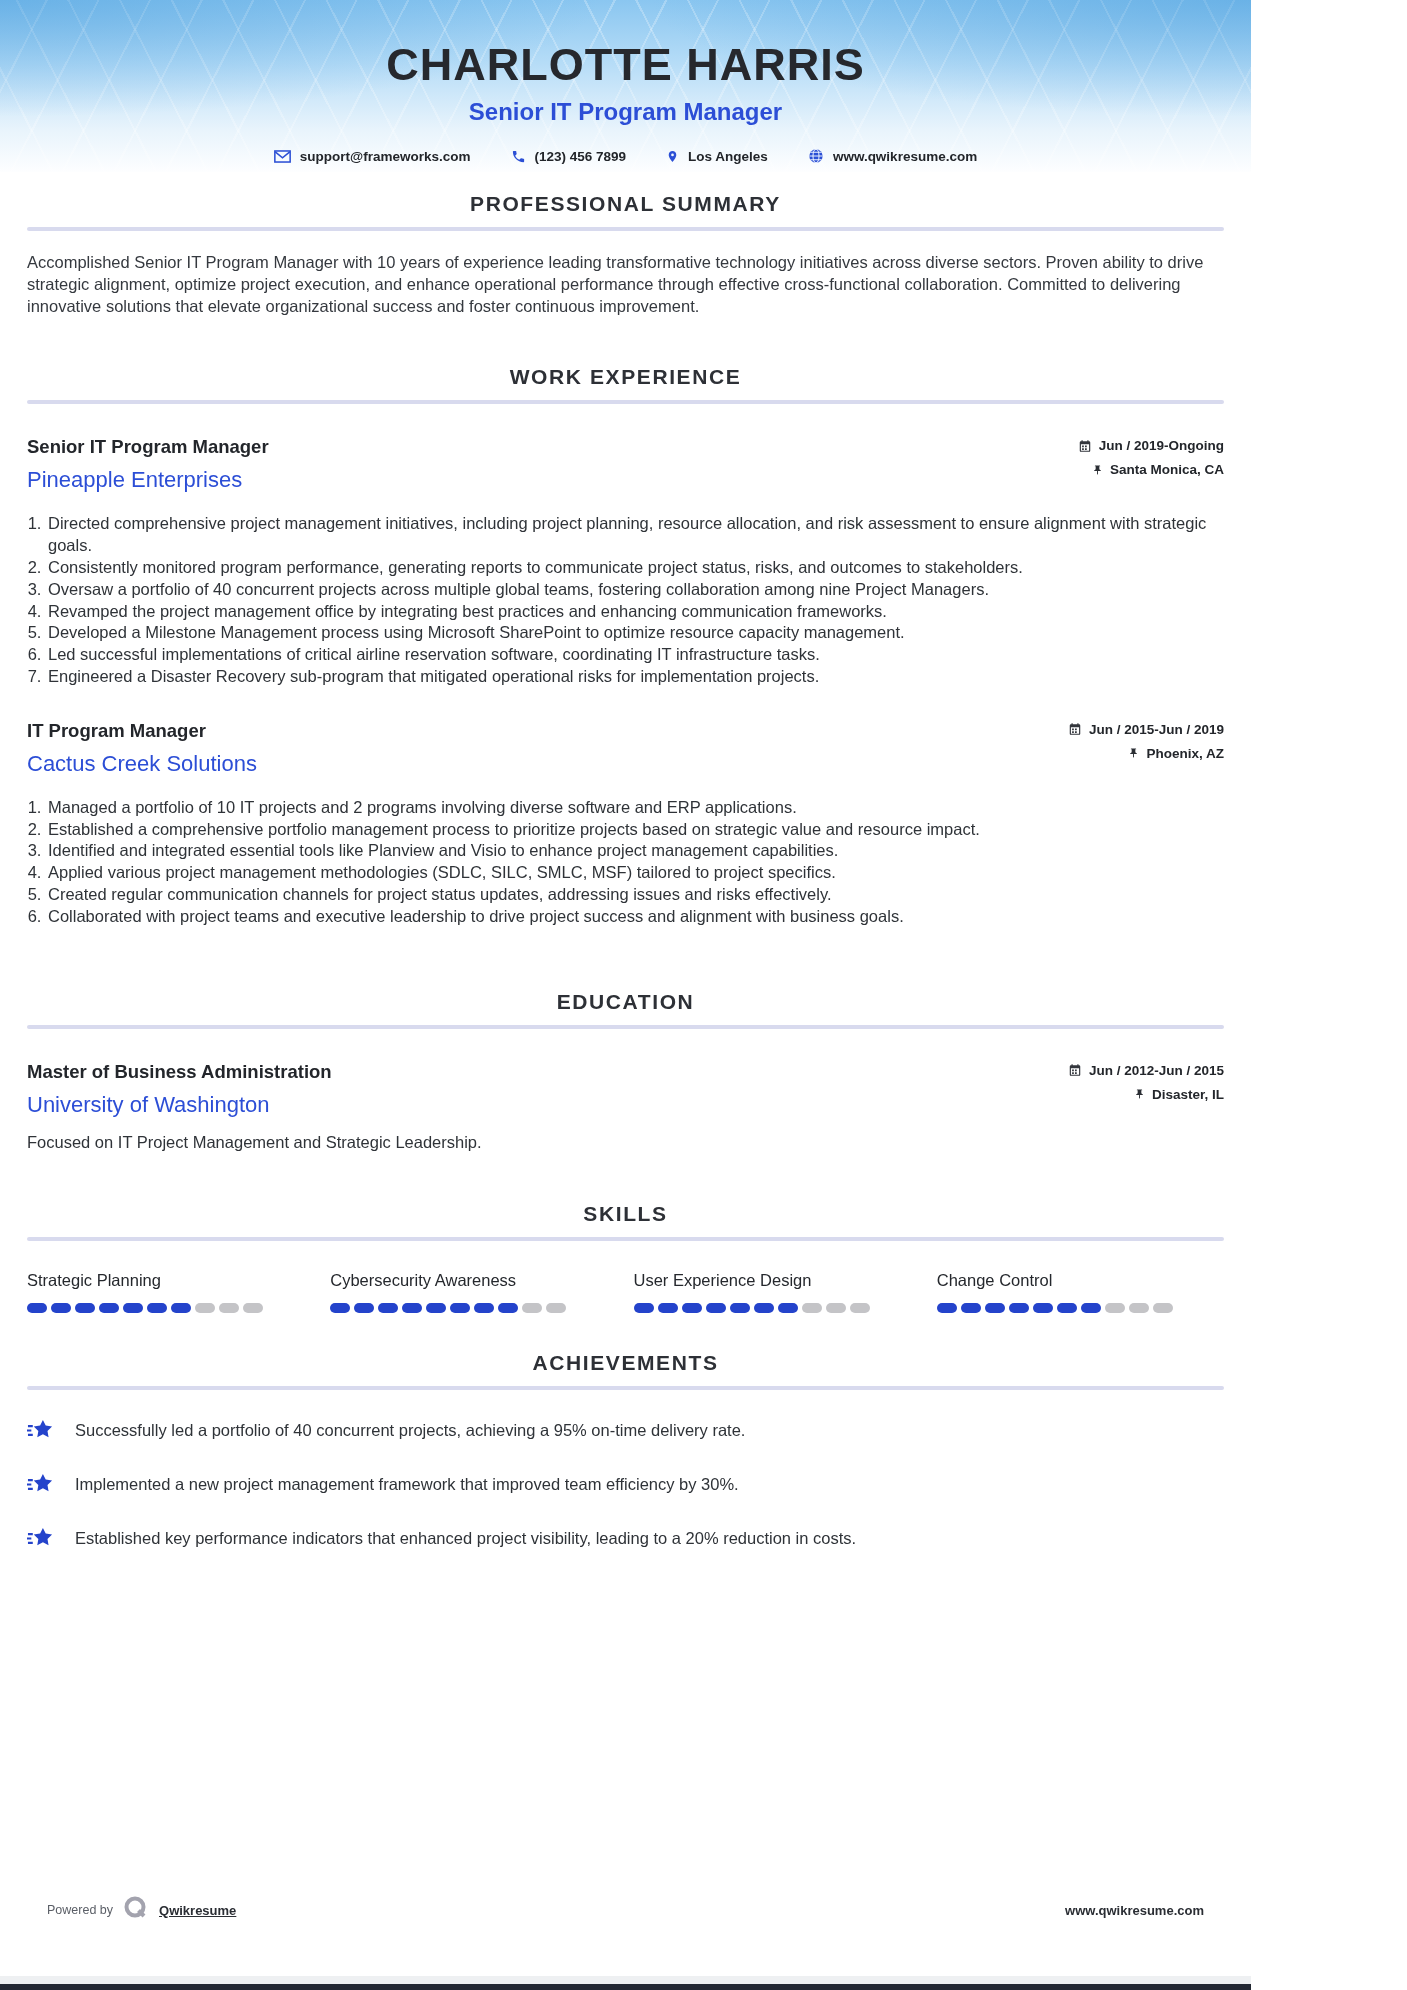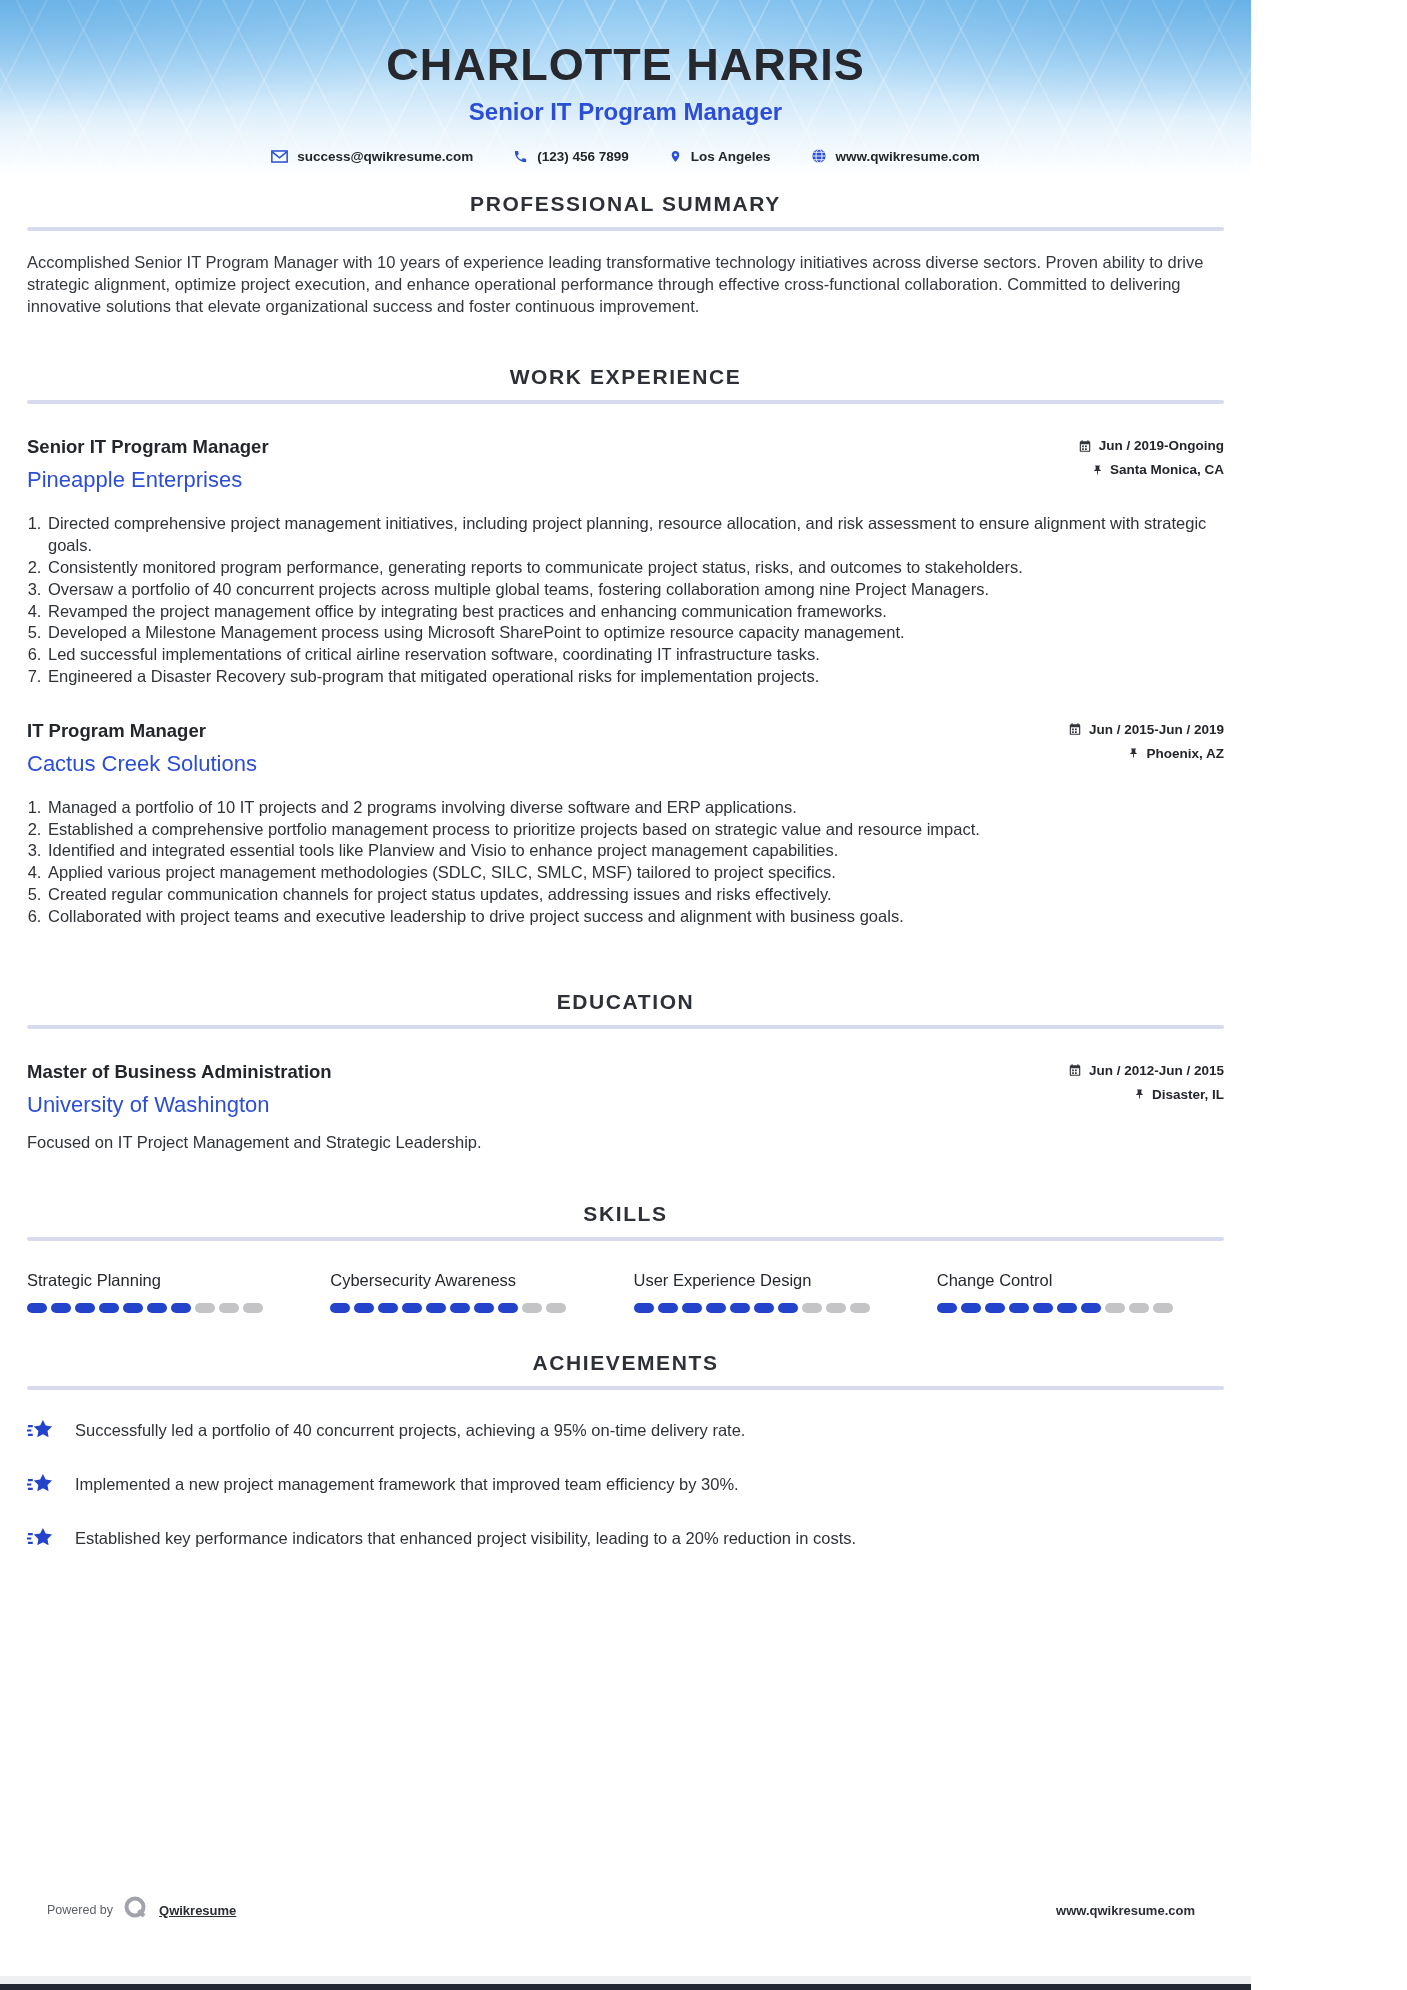--- a/index.html
+++ b/index.html
@@ -52,21 +52,21 @@
   .skill-label { font-size: 16.5px; color: #25282d; }
   .skill-bar { margin-top: 13px; display: flex; gap: 4px; }
   .skill-bar .seg { width: 20px; height: 10px; border-radius: 5px; background: #c4c4c7; }
   .skill-bar .seg.filled { background: #2443cb; }
 
   .achievements-heading { margin-top: 38px; }
   .achievement-row { display: flex; align-items: center; gap: 21px; margin-top: 27px; font-size: 16.5px; color: #2f3338; }
   .achievement-row svg { flex: 0 0 auto; display: block; }
 
   
-  .footer { position: absolute; left: 47px; right: 56px; top: 1895px; display: flex; justify-content: space-between; align-items: center; }
+  .footer { position: absolute; left: 47px; right: 47px; top: 1895px; display: flex; justify-content: space-between; align-items: center; }
   .footer-left { display: flex; align-items: center; gap: 10px; }
   .powered-by { font-size: 12.5px; color: #5a5e66; }
   .brand-link { font-size: 13px; font-weight: 600; color: #2a2d33; text-decoration: underline; cursor: pointer; }
   .footer-site { font-size: 13px; font-weight: 600; color: #2a2d33; }
   .bottom-strip { position: absolute; left: 0; right: 0; bottom: 6px; height: 8px; background: #eef0f2; }
   .bottom-bar { position: absolute; left: 0; right: 0; bottom: 0; height: 6px; background: #232833; }
 </style>
 </head>
 <body>
 
@@ -76,21 +76,21 @@
     <div class="name">CHARLOTTE HARRIS</div>
     <div class="subtitle">Senior IT Program Manager</div>
     <div class="contact-row">
       <div class="contact-item">
         <span>
           <svg width="17" height="13" viewBox="0 0 20 15">
               <rect x="1" y="1" width="18" height="13" fill="none" stroke="#2b4fd5" stroke-width="1.8"></rect>
               <path d="M1.5 2l8.5 7 8.5-7" fill="none" stroke="#2b4fd5" stroke-width="1.8"></path>
             </svg>
         </span>
-        <span>success@qwikresume.com</span>
+        <span>support@frameworks.com</span>
       </div>
       <div class="contact-item">
         <span>
           <svg width="15" height="15" viewBox="0 0 24 24">
               <path fill="#2b4fd5" d="M6.62 10.79c1.44 2.83 3.76 5.14 6.59 6.59l2.2-2.2c.27-.27.67-.36 1.02-.24 1.12.37 2.33.57 3.57.57.55 0 1 .45 1 1V20c0 .55-.45 1-1 1-9.39 0-17-7.61-17-17 0-.55.45-1 1-1h3.5c.55 0 1 .45 1 1 0 1.25.2 2.45.57 3.57.11.35.03.74-.25 1.02l-2.2 2.2z"></path>
             </svg>
         </span>
         <span>(123) 456 7899</span>
       </div>
       <div class="contact-item">

